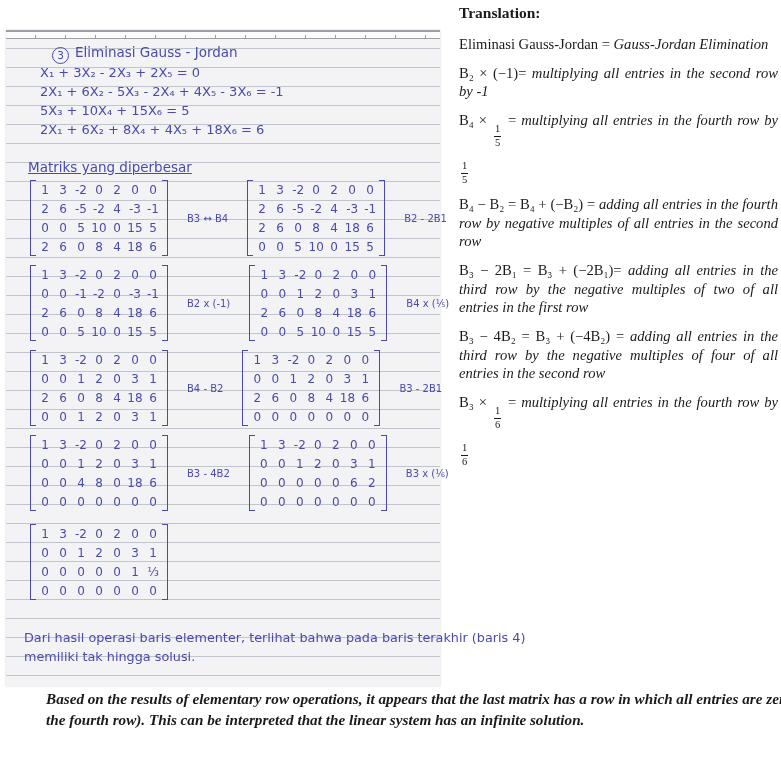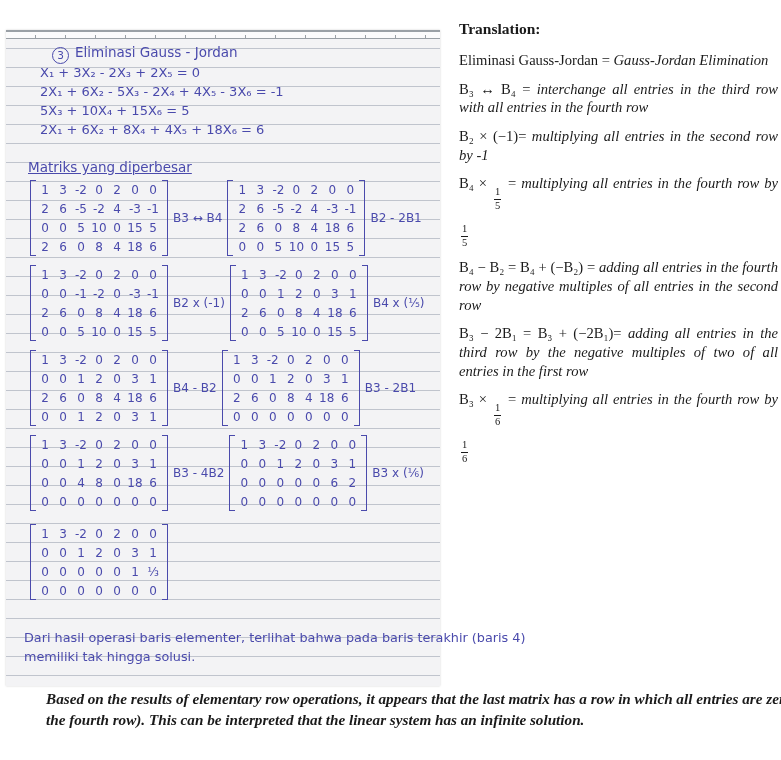--- a/index.html
+++ b/index.html
@@ -28,28 +28,28 @@
   .matrix-heading{margin:20px 0 2px 8px;font-size:13.5px;height:19px;text-decoration:underline;}
 
   .step{display:flex;align-items:center;margin:0 0 9px 10px;}
   .matrix{display:flex;align-items:stretch;}
   .br{width:5px;border:1.5px solid var(--ink);}
   .bl{border-right:none;}
   .brr{border-left:none;}
   .mgrid{display:grid;grid-template-columns:repeat(7,18px);grid-auto-rows:19px;
          align-items:center;justify-items:center;font-size:12px;}
   .mcell{white-space:nowrap;}
-  .oplabel{font-size:12px;margin:0 5px;white-space:nowrap;flex:0 0 auto;}
+  .oplabel{font-size:10px;margin:0 19px;white-space:nowrap;flex:0 0 auto;}
   .final-row{margin:13px 0 0 10px;display:flex;}
   .conclusion{margin:28px 0 0 4px;}
   .conclusion .hand-line{font-size:12.8px;}
 
   
   .translation{position:absolute;left:459px;top:4px;width:319px;}
-  .t-heading{font-weight:bold;font-size:15.5px;margin:16px 0 13px 0;}
+  .t-heading{font-weight:bold;font-size:15.5px;margin:0 0 13px 0;}
   .tpara{margin:0 0 10px 0;text-align:justify;font-size:14.6px;line-height:1.28;}
   .seg-it{font-style:italic;}
   .seg-rm{font-style:normal;}
   .frac{display:inline-flex;flex-direction:column;align-items:center;line-height:1;
         vertical-align:-7px;font-size:10.5px;margin:0 2px;font-style:normal;}
   .frac .num{border-bottom:1px solid #1a1a1a;padding:0 1px 1px;}
   .frac .den{padding-top:1px;}
 
   
   .caption{position:absolute;left:6px;top:689px;width:770px;
@@ -403,31 +403,31 @@
         <div class="hand-line">Dari hasil operasi baris elementer, terlihat bahwa pada baris terakhir (baris 4)</div>
         <div class="hand-line">memiliki tak hingga solusi.</div>
       </div>
   </div>
 </div>
 
 <div class="translation">
   <div class="t-heading">Translation:</div>
   <div id="t-paragraphs">
       <p class="tpara"><span class="seg-rm">Eliminasi Gauss-Jordan = </span><span class="seg-it">Gauss-Jordan Elimination</span></p>
-      <p class="tpara"><span class="seg-rm">B₃ ↔ B₄ = </span><span class="seg-it">interchange all entries in the third row with all entries in the fourth row</span></p>
       <p class="tpara"><span class="seg-rm">B₂ × (−1)= </span><span class="seg-it">multiplying all entries in the second row by -1</span></p>
       <p class="tpara"><span class="seg-rm">B₄ × </span><span class="frac">
           <span class="num">1</span>
           <span class="den">5</span>
         </span><span class="seg-rm"> = </span><span class="seg-it">multiplying all entries in the fourth row by </span><span class="frac">
           <span class="num">1</span>
           <span class="den">5</span>
         </span></p>
       <p class="tpara"><span class="seg-rm">B₄ − B₂ = B₄ + (−B₂) = </span><span class="seg-it">adding all entries in the fourth row by negative multiples of all entries in the second row</span></p>
       <p class="tpara"><span class="seg-rm">B₃ − 2B₁ = B₃ + (−2B₁)= </span><span class="seg-it">adding all entries in the third row by the negative multiples of two of all entries in the first row</span></p>
+      <p class="tpara"><span class="seg-rm">B₃ − 4B₂ = B₃ + (−4B₂) = </span><span class="seg-it">adding all entries in the third row by the negative multiples of four of all entries in the second row</span></p>
       <p class="tpara"><span class="seg-rm">B₃ × </span><span class="frac">
           <span class="num">1</span>
           <span class="den">6</span>
         </span><span class="seg-rm"> = </span><span class="seg-it">multiplying all entries in the fourth row by </span><span class="frac">
           <span class="num">1</span>
           <span class="den">6</span>
         </span></p>
     </div>
 </div>
 

